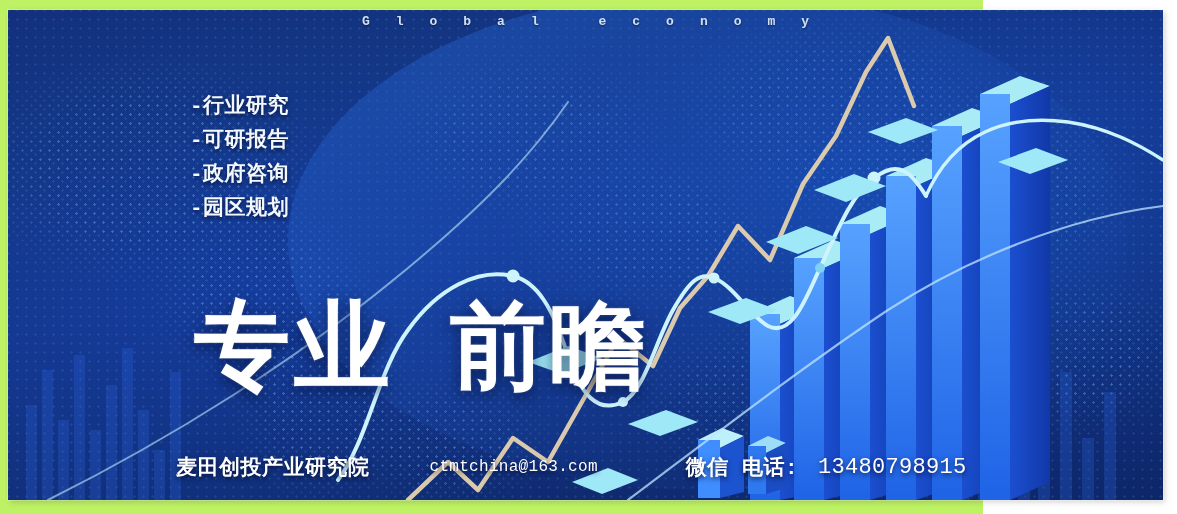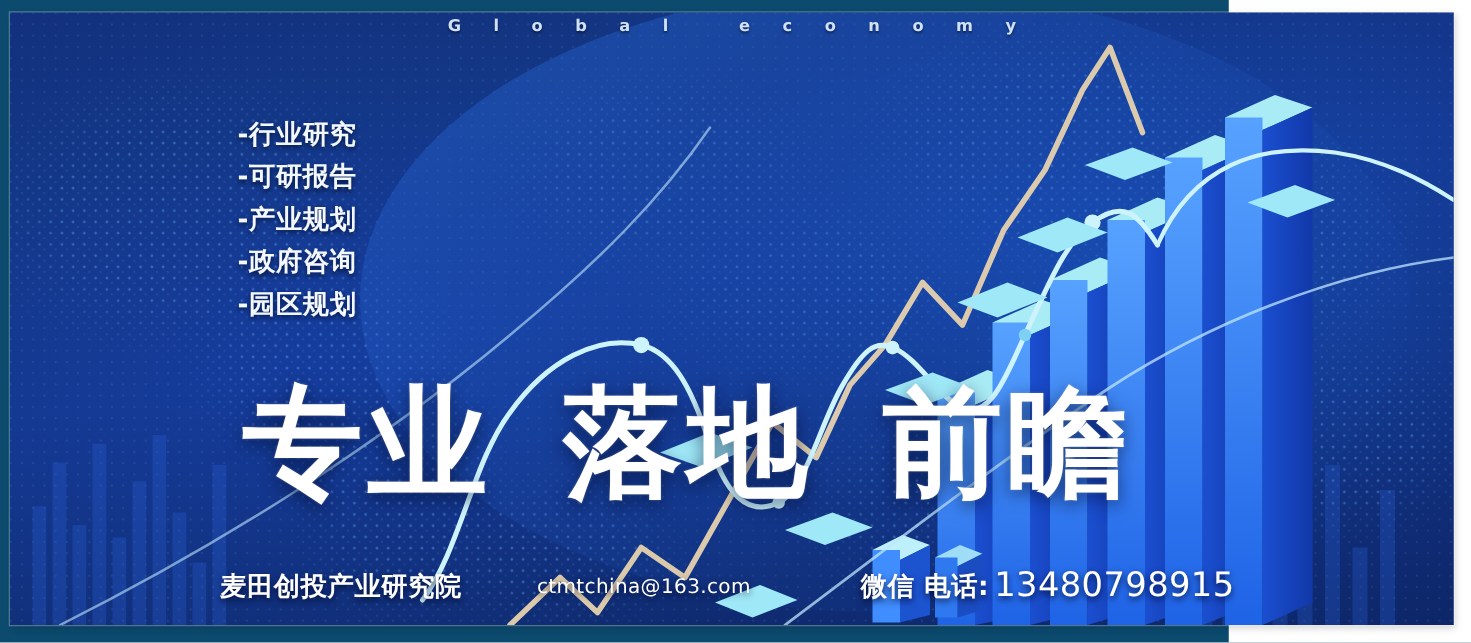--- a/index.html
+++ b/index.html
@@ -1,20 +1,20 @@
 <!DOCTYPE html>
 <html><head>
 <meta charset="utf-8">
 <style>
   html,body{margin:0;padding:0;background:#ffffff;}
   body{
     width:1177px;height:514px;overflow:hidden;
     font-family:"DejaVu Sans","Liberation Sans",sans-serif;
   }
-  #stage{position:relative;width:983px;height:514px;background:#0c4a6e;}
+  #stage{position:relative;width:983px;height:514px;background:#bef264;font-family:Liberation Mono, monospace;}
 
   
   .banner{
     position:absolute;left:8px;top:10px;width:1155px;height:490px;
     overflow:hidden;
     background:
       radial-gradient(ellipse 900px 520px at 78% 42%, rgba(26,92,210,.55) 0%, rgba(18,58,160,.22) 45%, rgba(10,30,96,0) 72%),
       radial-gradient(ellipse 700px 420px at 22% 55%, rgba(22,72,190,.38) 0%, rgba(12,38,120,0) 68%),
       linear-gradient(168deg,#12307e 0%,#13357f 18%,#14368a 45%,#102c72 75%,#0d2462 100%);
     box-shadow:0 0 0 1px rgba(255,255,255,.28), 2px 2px 6px rgba(0,0,0,.18);
@@ -93,21 +93,21 @@
   
   .footer{
     position:absolute;left:168px;top:443px;
     display:flex;align-items:center;white-space:nowrap;
     color:#ffffff;font-size:21px;font-weight:700;
     text-shadow:0 2px 5px rgba(0,8,40,.8);
   }
   .f-org{margin-right:60px;letter-spacing:.5px;}
   .f-mail{margin-right:88px;font-weight:400;letter-spacing:.3px;font-size:16px;}
   .f-wechat{letter-spacing:.5px;}
-  .f-phone{font-weight:400;letter-spacing:.3px;margin-left:4px;font-size:27px;}
+  .f-phone{font-weight:400;letter-spacing:.3px;margin-left:20px;font-size:22px;}
 </style>
 </head>
 <body>
 
 <div id="stage">
   <div class="banner">
 
     <div class="dots"></div>
     <div class="dots2"></div>
 
@@ -217,29 +217,27 @@
         <polygon points="564,472 600,458 630,470 594,484"></polygon>
       </g>
     </svg>
 
     <div class="kicker">Global economy</div>
 
     <div class="lists">
       <div class="col">
         <div class="srv">-行业研究</div>
         <div class="srv">-可研报告</div>
-        <div class="srv">-产业规划</div>
         <div class="srv">-政府咨询</div>
         <div class="srv">-园区规划</div>
       </div>
     </div>
 
     <div class="headline">
       <span>专业</span>
-      <span>落地</span>
       <span>前瞻</span>
     </div>
 
     <div class="footer">
       <span class="f-org">麦田创投产业研究院</span>
       <span class="f-mail">ctmtchina@163.com</span>
       <span class="f-wechat">微信 电话:</span>
       <span class="f-phone">13480798915</span>
     </div>
 

